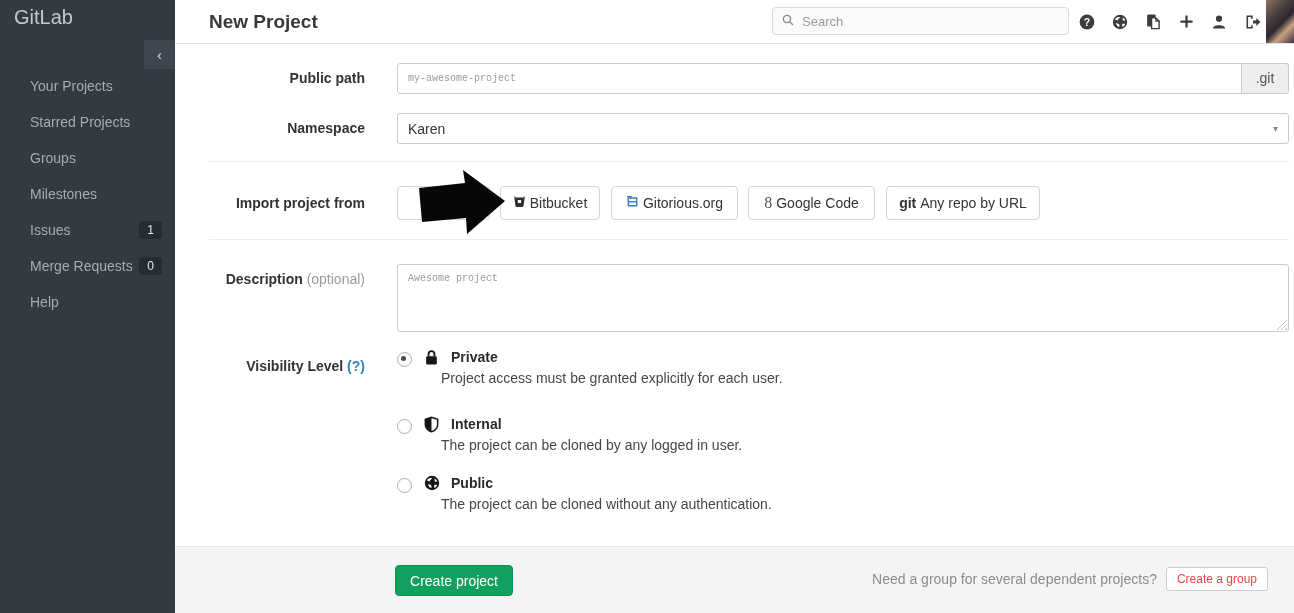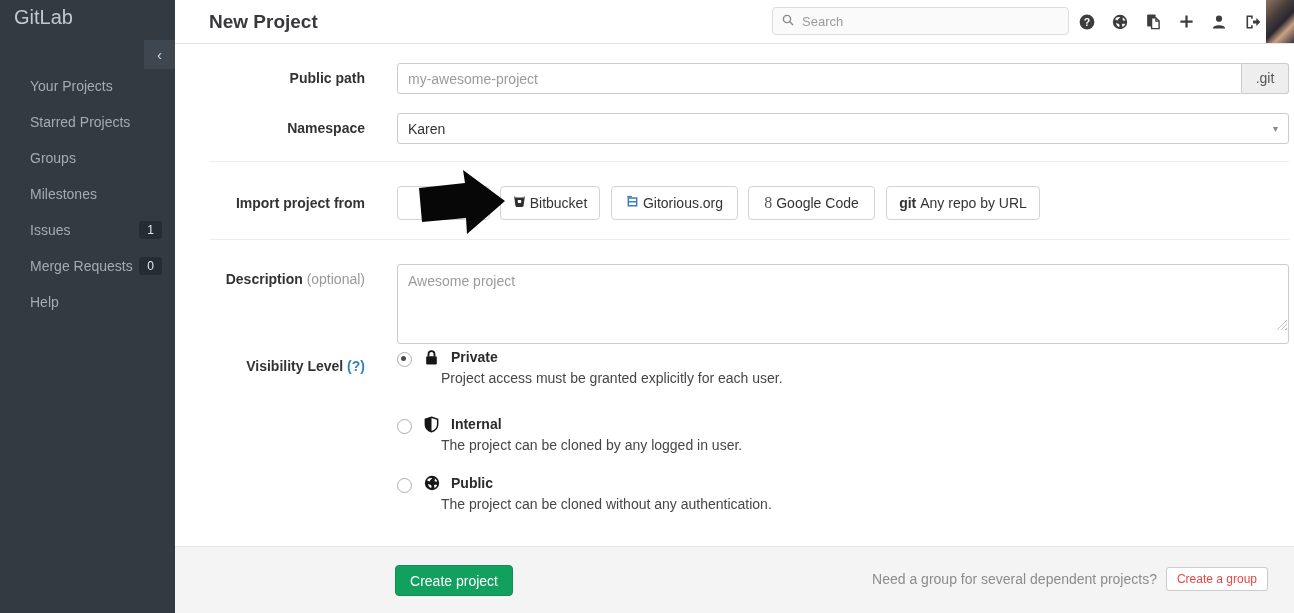--- a/index.html
+++ b/index.html
@@ -24,39 +24,39 @@
   .search-box input::placeholder{color:#9a9a9a;}
   .hicons{position:absolute;right:33px;top:0;height:43px;display:flex;align-items:center;gap:17px;color:#3d3d3d;}
   .hicons span{display:flex;cursor:pointer;}
   .avatar{position:absolute;right:0;top:0;width:28px;height:43px;
           background:linear-gradient(135deg,#8a7460 0%,#463c3a 35%,#2b2730 55%,#c9a183 72%,#3a3340 100%);}
   
   .main{position:absolute;left:175px;top:44px;width:1119px;height:569px;background:#fff;}
   .flabel{position:absolute;left:0;width:190px;text-align:right;font-weight:bold;font-size:14px;color:#333;}
   .light{font-weight:normal;color:#9a9a9a;}
   .qlink{color:#3084bb;cursor:pointer;}
-  .tbox{border:1px solid #ccc;border-radius:3px;box-sizing:border-box;font-size:14px;color:#333;outline:none;
-          font-family:Liberation Sans, sans-serif;}
+  .tbox{border:1px solid #ccc;border-radius:3px;box-sizing:border-box;font-size:10px;color:#333;outline:none;
+          font-family:Liberation Mono, monospace;}
   .tbox::placeholder{color:#9b9b9b;}
   .pp-group{position:absolute;left:222px;top:19px;width:892px;display:flex;}
   .pp-group input{flex:1;height:31px;padding:0 10px;border-radius:3px 0 0 3px;}
   .pp-addon{width:47px;height:31px;line-height:29px;text-align:center;background:#eee;border:1px solid #ccc;
           border-left:none;border-radius:0 3px 3px 0;font-size:14px;color:#555;box-sizing:border-box;}
   .ns-select{position:absolute;left:222px;top:69px;width:892px;height:31px;border:1px solid #ccc;border-radius:3px;
           box-sizing:border-box;display:flex;align-items:center;padding:0 10px;font-size:14px;color:#333;cursor:pointer;background:#fff;}
   .ns-caret{margin-left:auto;color:#888;font-size:10px;}
   .hr{position:absolute;left:34px;right:5px;border-top:1px solid #ededed;}
   .import-row{position:absolute;left:222px;top:142px;display:flex;}
   .ibtn{height:34px;border:1px solid #d4d4d4;border-radius:4px;background:#fff;font-size:14px;color:#333;
           display:flex;align-items:center;justify-content:center;gap:4px;box-sizing:border-box;cursor:pointer;
           font-family:"Liberation Sans",sans-serif;}
   .git-prefix{font-weight:bold;}
   .gc8{font-family:"Liberation Serif",serif;font-size:16px;color:#555;}
   .arrow-annot{position:absolute;left:242px;top:124px;pointer-events:none;}
-  .desc-area{position:absolute;left:222px;top:220px;width:892px;height:80px;padding:8px 10px;resize:none;}
+  .desc-area{position:absolute;left:222px;top:220px;width:892px;height:68px;padding:8px 10px;resize:none;}
   .resize-h{position:absolute;left:1101px;top:275px;width:11px;height:11px;cursor:nwse-resize;
           background:repeating-linear-gradient(135deg,transparent 0 2px,#c4c4c4 2px 3px);
           clip-path:polygon(100% 0,0 100%,100% 100%);}
   .vopt{position:absolute;left:222px;width:720px;}
   .radio{position:absolute;left:0;top:4px;width:13px;height:13px;border:1px solid #adadad;border-radius:50%;
           background:#fff;cursor:pointer;}
   .radio.sel::after{content:"";position:absolute;left:3px;top:3px;width:5px;height:5px;background:#4a4a4a;border-radius:50%;}
   .vicon{position:absolute;left:27px;top:1px;display:flex;color:#161616;}
   .vtitle{margin-left:54px;font-weight:bold;font-size:14px;color:#2b2b2b;line-height:19px;}
   .vdesc{margin-left:44px;margin-top:2px;font-size:14px;color:#464646;line-height:18px;}

